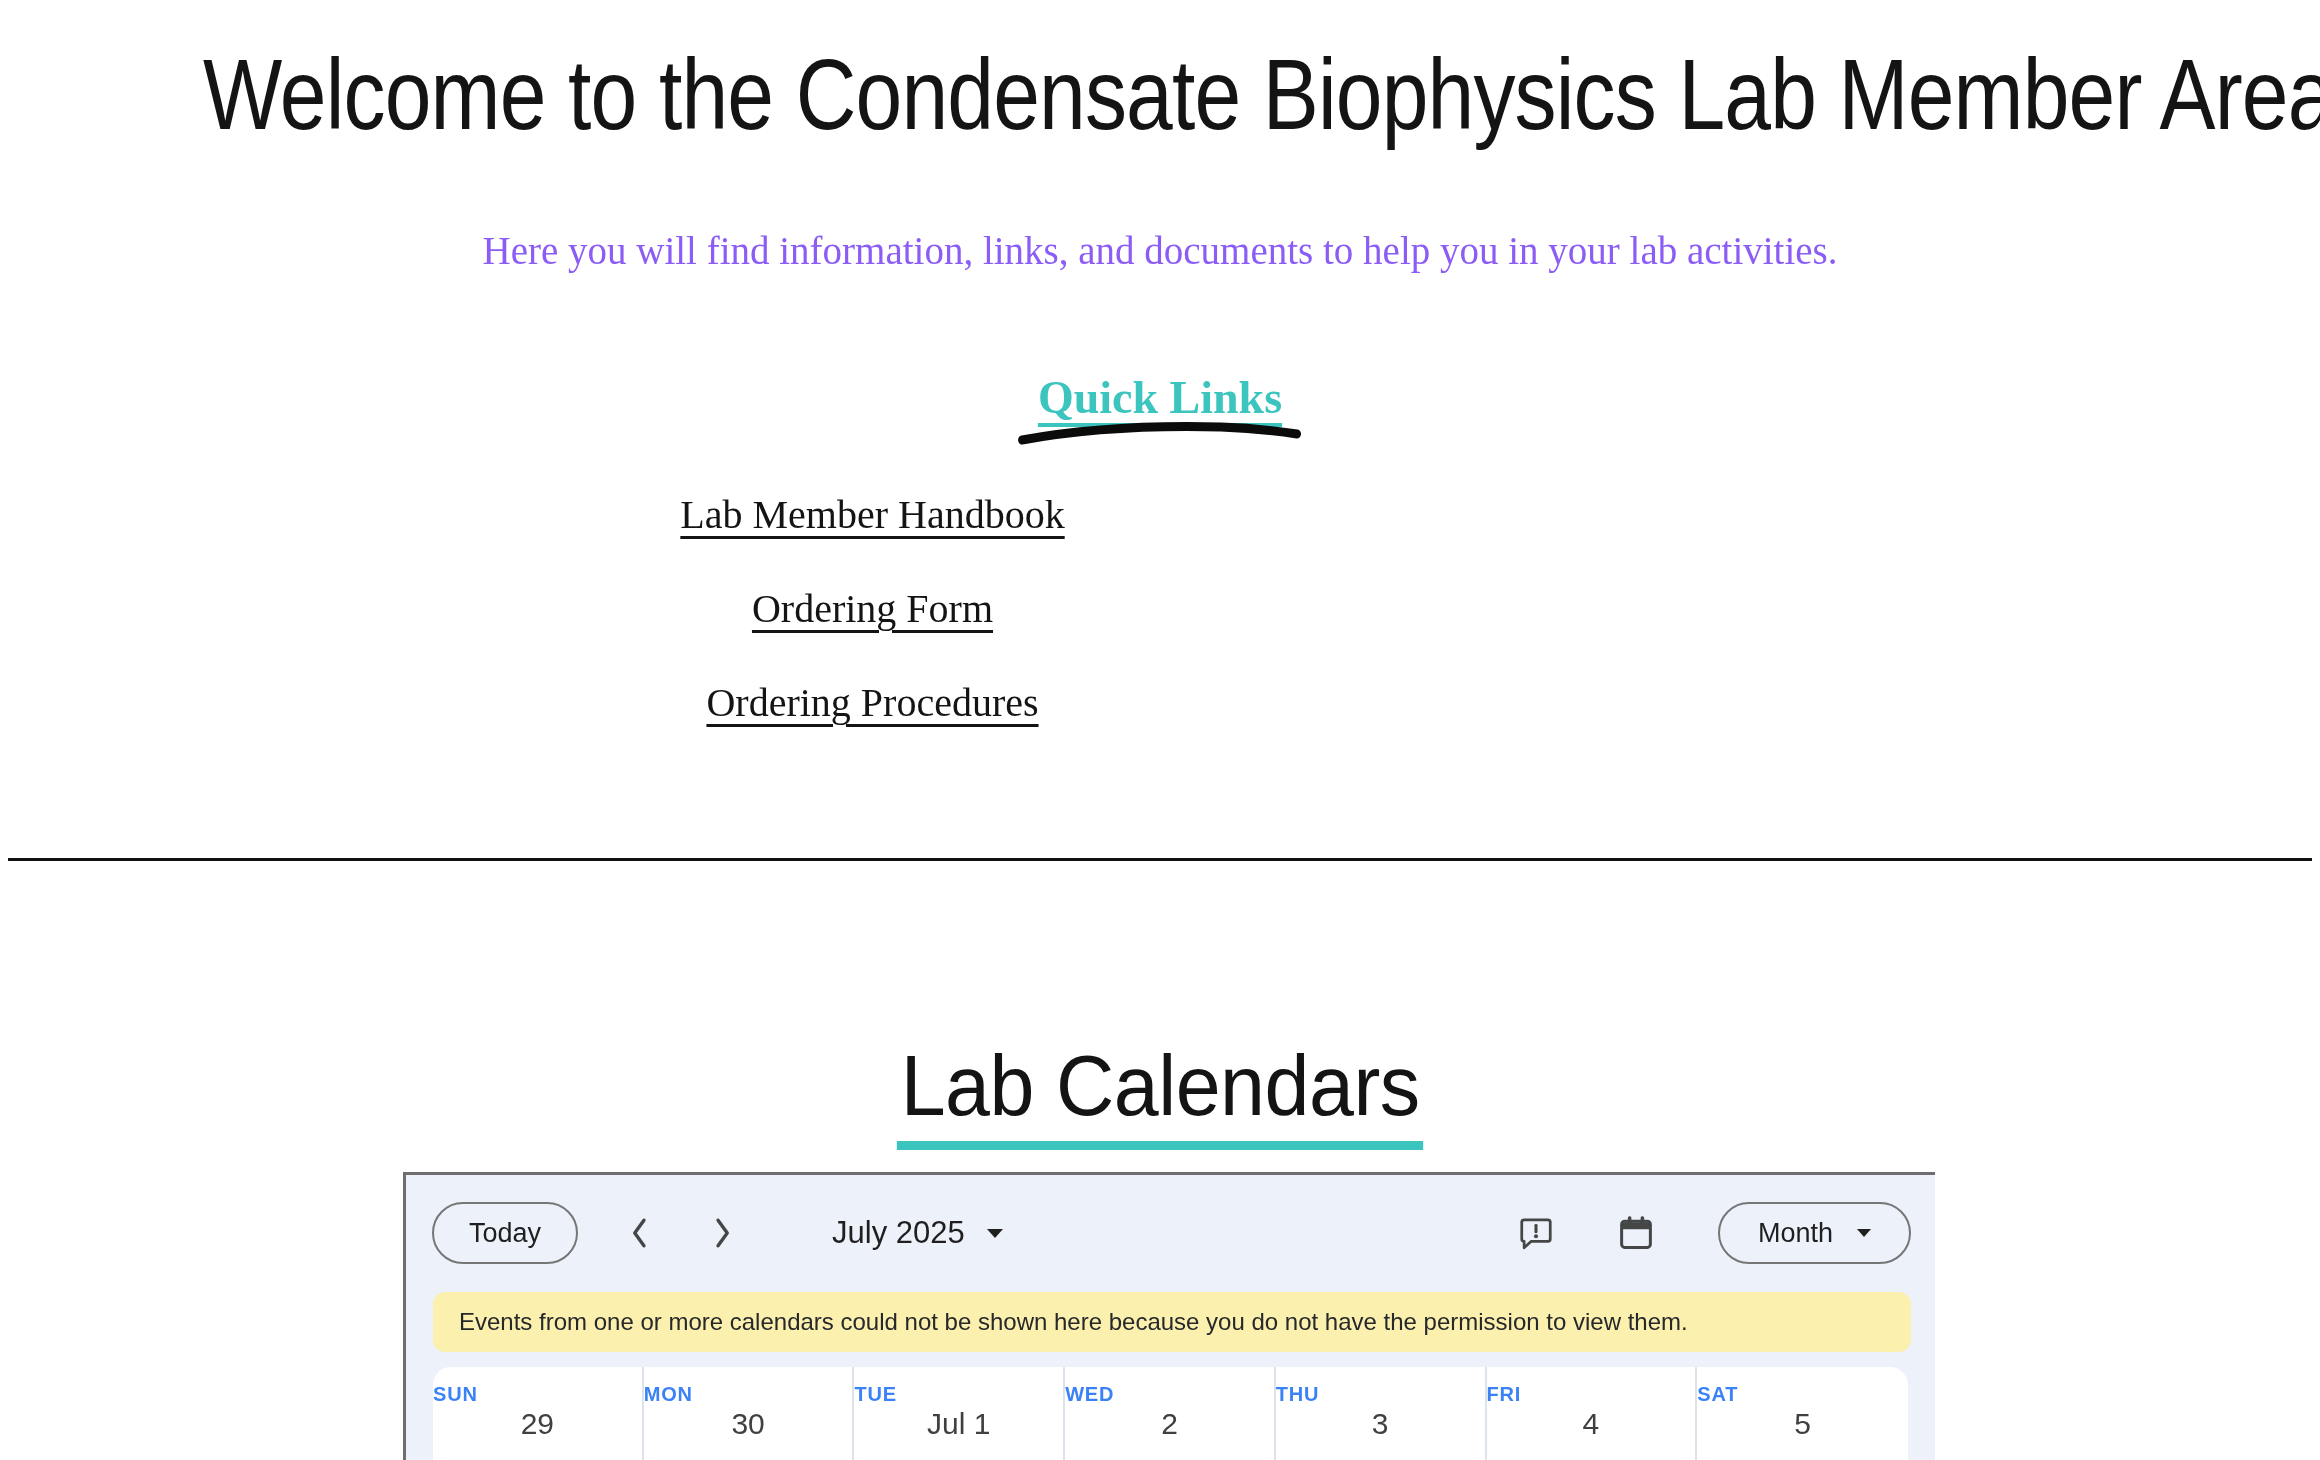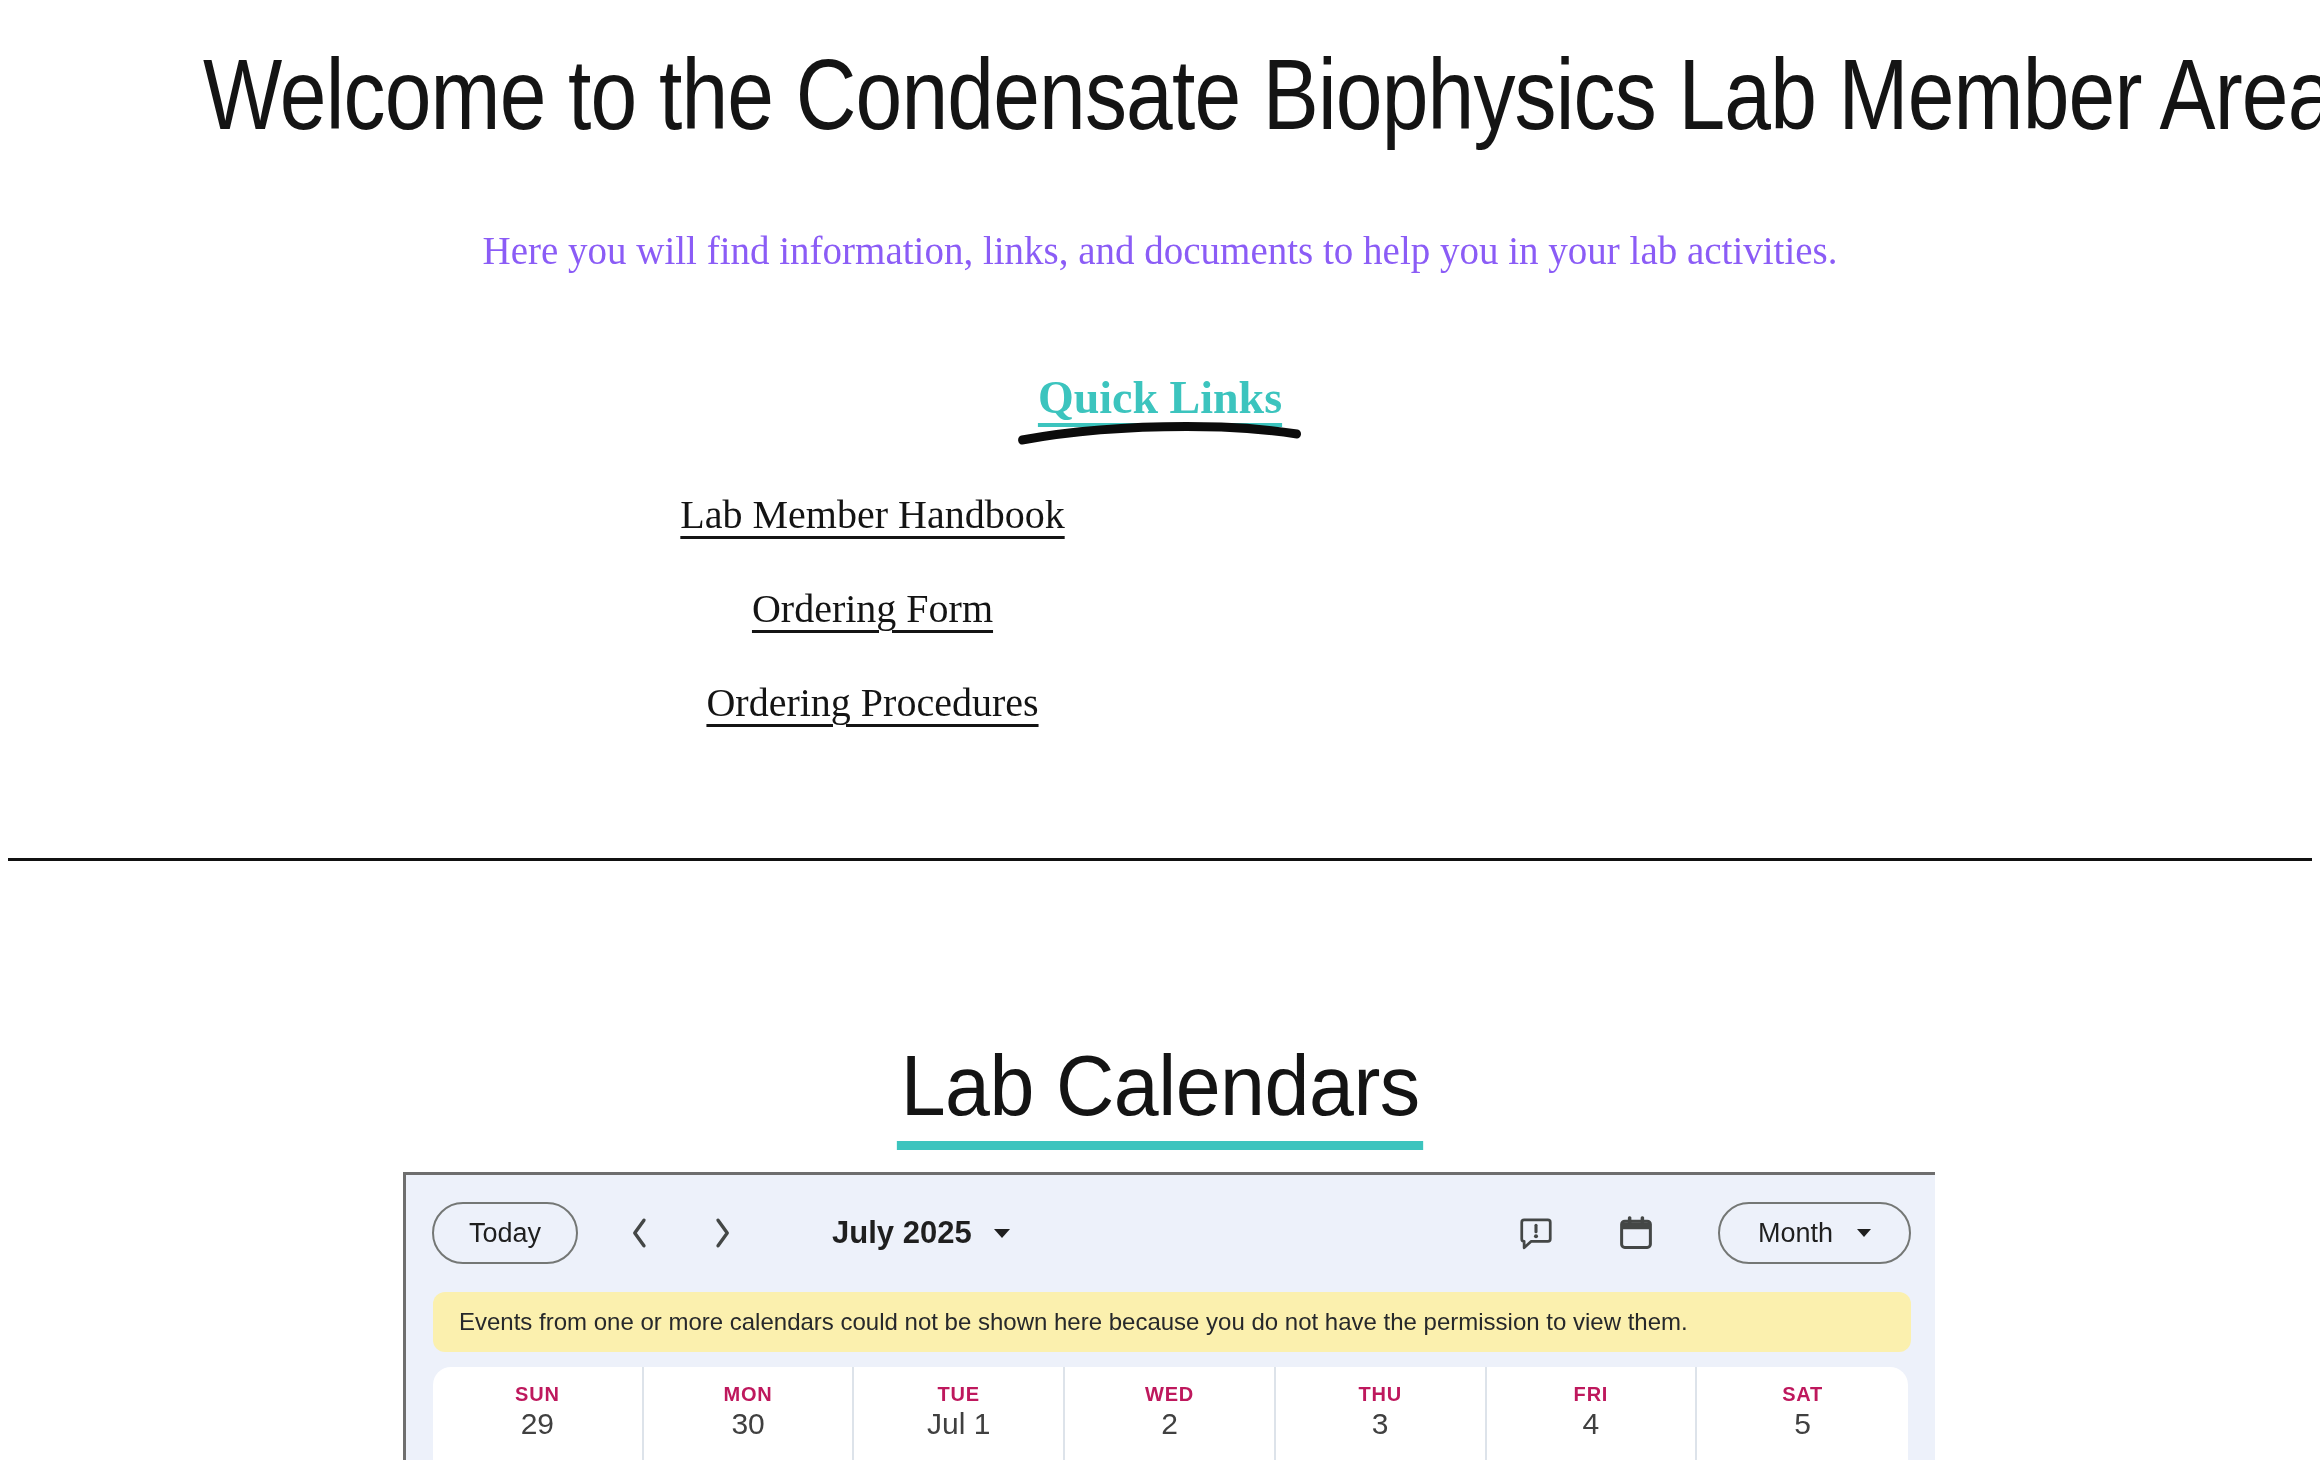--- a/index.html
+++ b/index.html
@@ -138,21 +138,20 @@
     display: flex; align-items: center; justify-content: center;
     cursor: pointer;
   }
   .nav-btn:first-of-type { margin-left: 56px; }
   .monthyear {
     margin-left: 56px;
     display: flex; align-items: center;
     font-size: 31px;
     color: #1F1F1F;
     cursor: pointer;
-    font-weight: bold;
   }
   .caret {
     width: 0; height: 0;
     border-left: 8px solid transparent;
     border-right: 8px solid transparent;
     border-top: 9px solid #1F1F1F;
     margin-left: 22px;
   }
   .toolbar-spacer { flex: 1; }
   .icon-btn {
@@ -184,25 +183,25 @@
     background: #ffffff;
     border-radius: 18px 18px 0 0;
     display: grid;
     grid-template-columns: repeat(7, 1fr);
     overflow: hidden;
   }
   .day-col { border-right: 2px solid #DDE3EA; }
   .day-col:last-child { border-right: none; }
   .dow {
     margin-top: 16px;
-    text-align: center;
+    text-align: left;
     font-size: 20px;
     font-weight: 700;
     letter-spacing: 0.8px;
-    color: #be185d;
+    color: #3b82f6;
   }
   .dnum {
     margin-top: 1px;
     text-align: center;
     font-size: 30px;
     color: #404040;
     cursor: pointer;
   }
 </style>
 </head>

